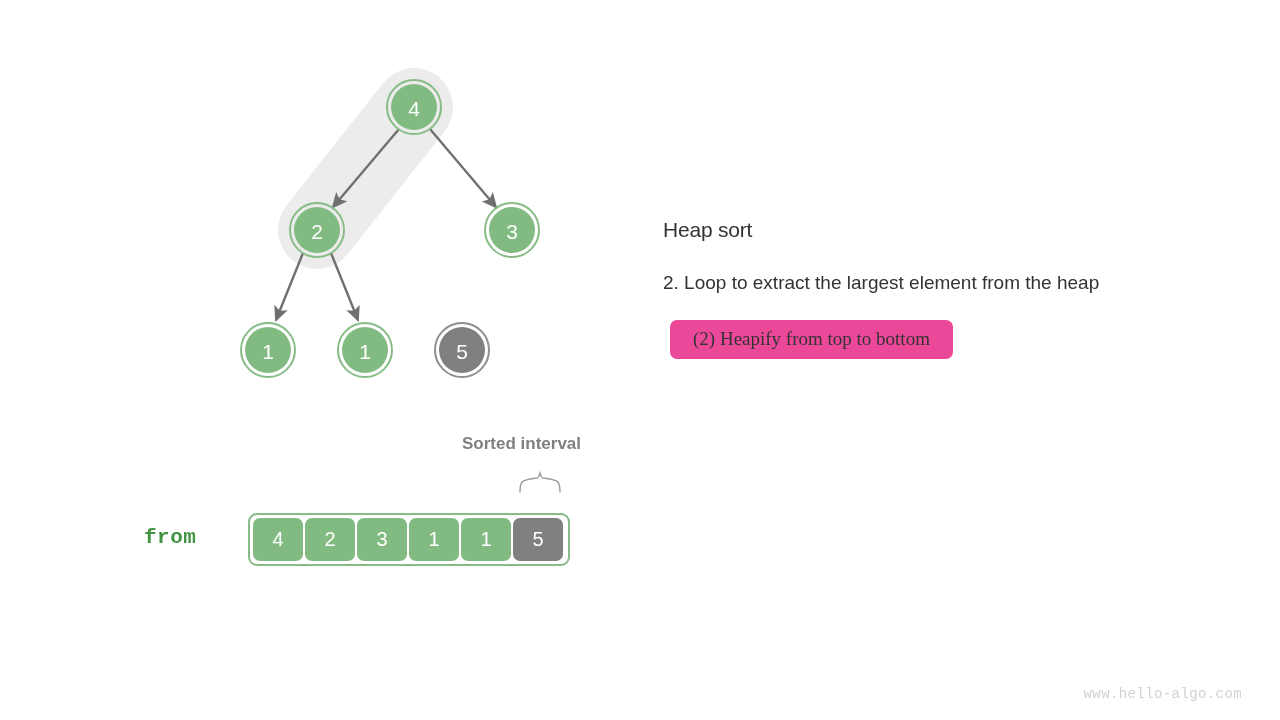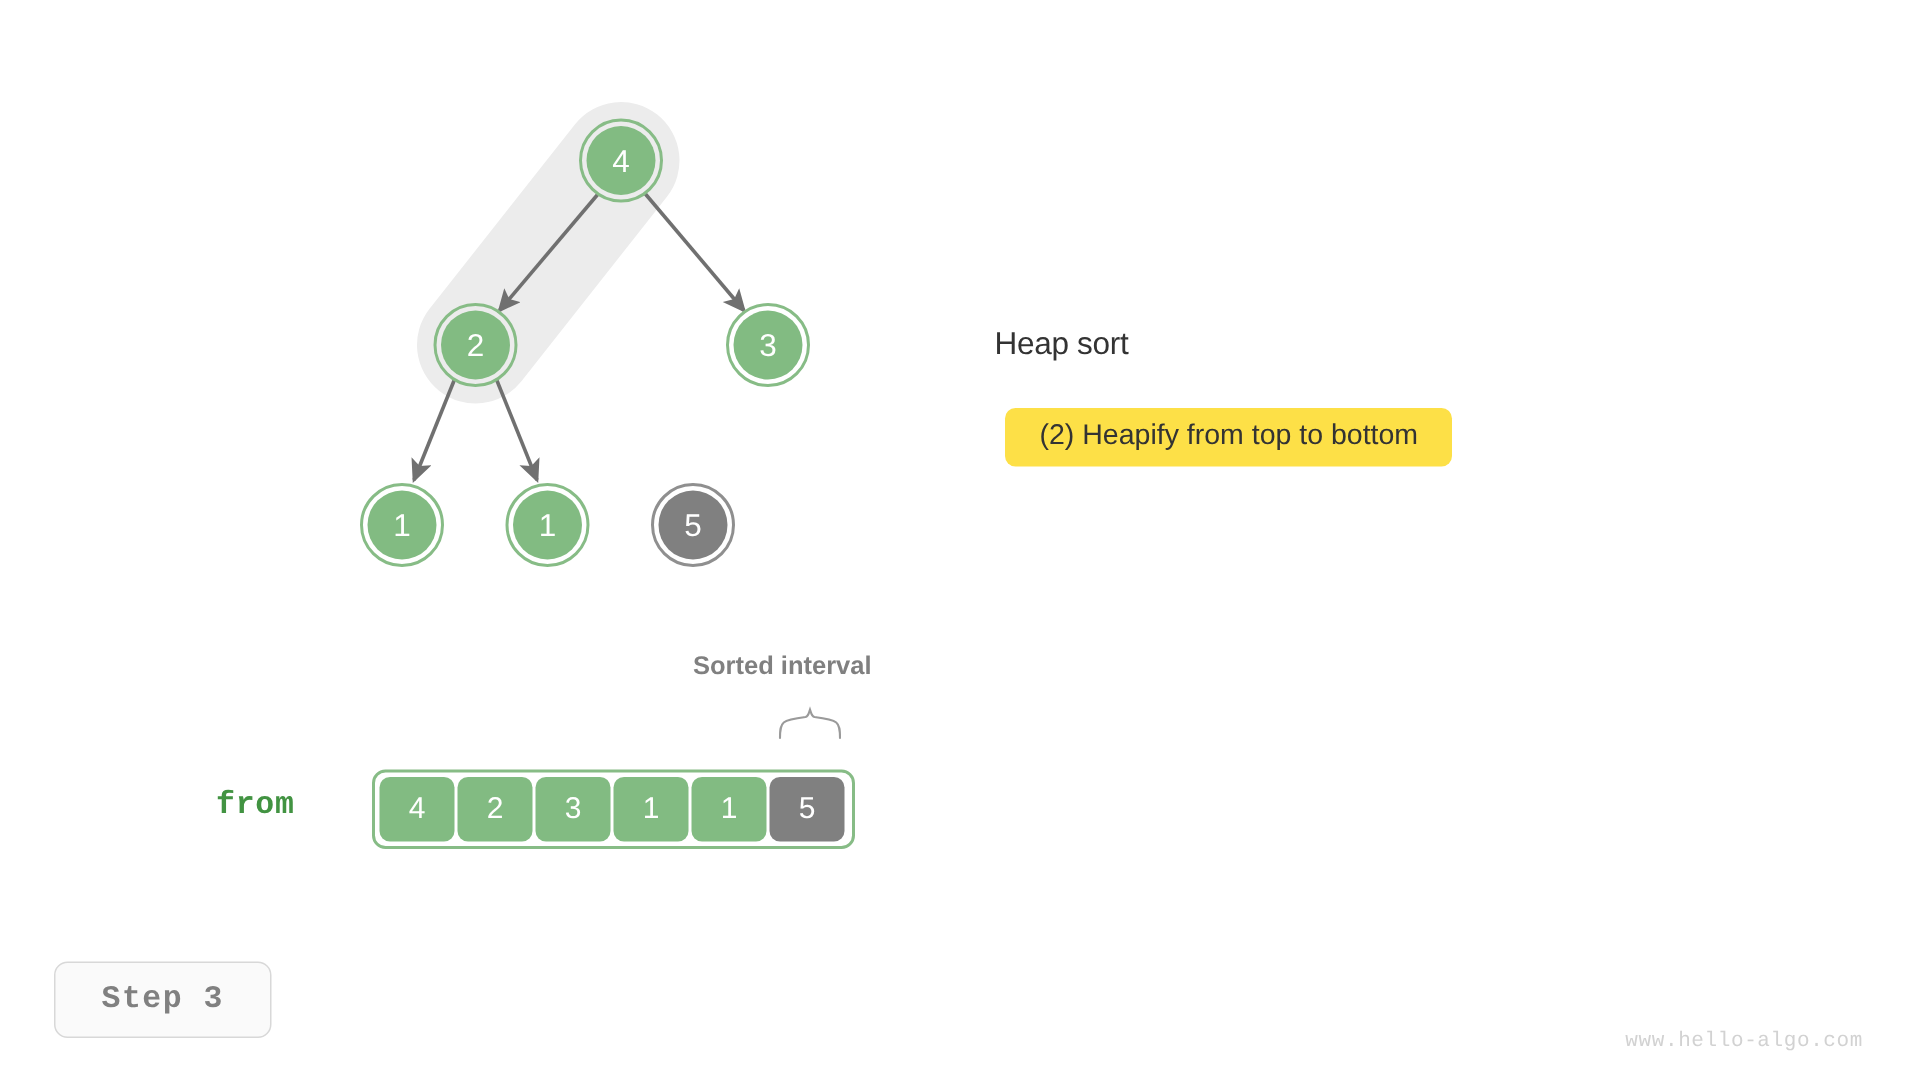--- a/index.html
+++ b/index.html
@@ -55,25 +55,26 @@
   }
   .sub-line {
     font-size: 19px;
     color: #333333;
     margin: 0 0 14px 0;
     padding-left: 23px;
     white-space: nowrap;
   }
   .sub-line.highlighted {
     display: inline-block;
-    background: #fde047;
+    background: #ec4899;
     border-radius: 7px;
     padding: 8px 23px 9px 23px;
     margin-left: 7px;
     margin-bottom: 0;
+    font-family: Liberation Serif, serif;
   }
 
   
   #array-area {
     position: absolute;
     left: 0;
     top: 0;
     width: 640px;
     height: 681px;
     pointer-events: none;
@@ -244,22 +245,22 @@
       <div class="cell green">1</div>
       <div class="cell green">1</div>
       <div class="cell gray">5</div>
     </div>
   </div>
 
   <div id="text-panel">
     <div id="panel-title">Heap sort</div>
 
 
+    <div class="step-line">2. Loop to extract the largest element from the heap</div>
 
 
     <div class="sub-line highlighted">(2) Heapify from top to bottom</div>
   </div>
 
-  <div id="step-badge">Step 3</div>
 
   <div id="watermark">www.hello-algo.com</div>
 
 </div>
 
 </body></html>

